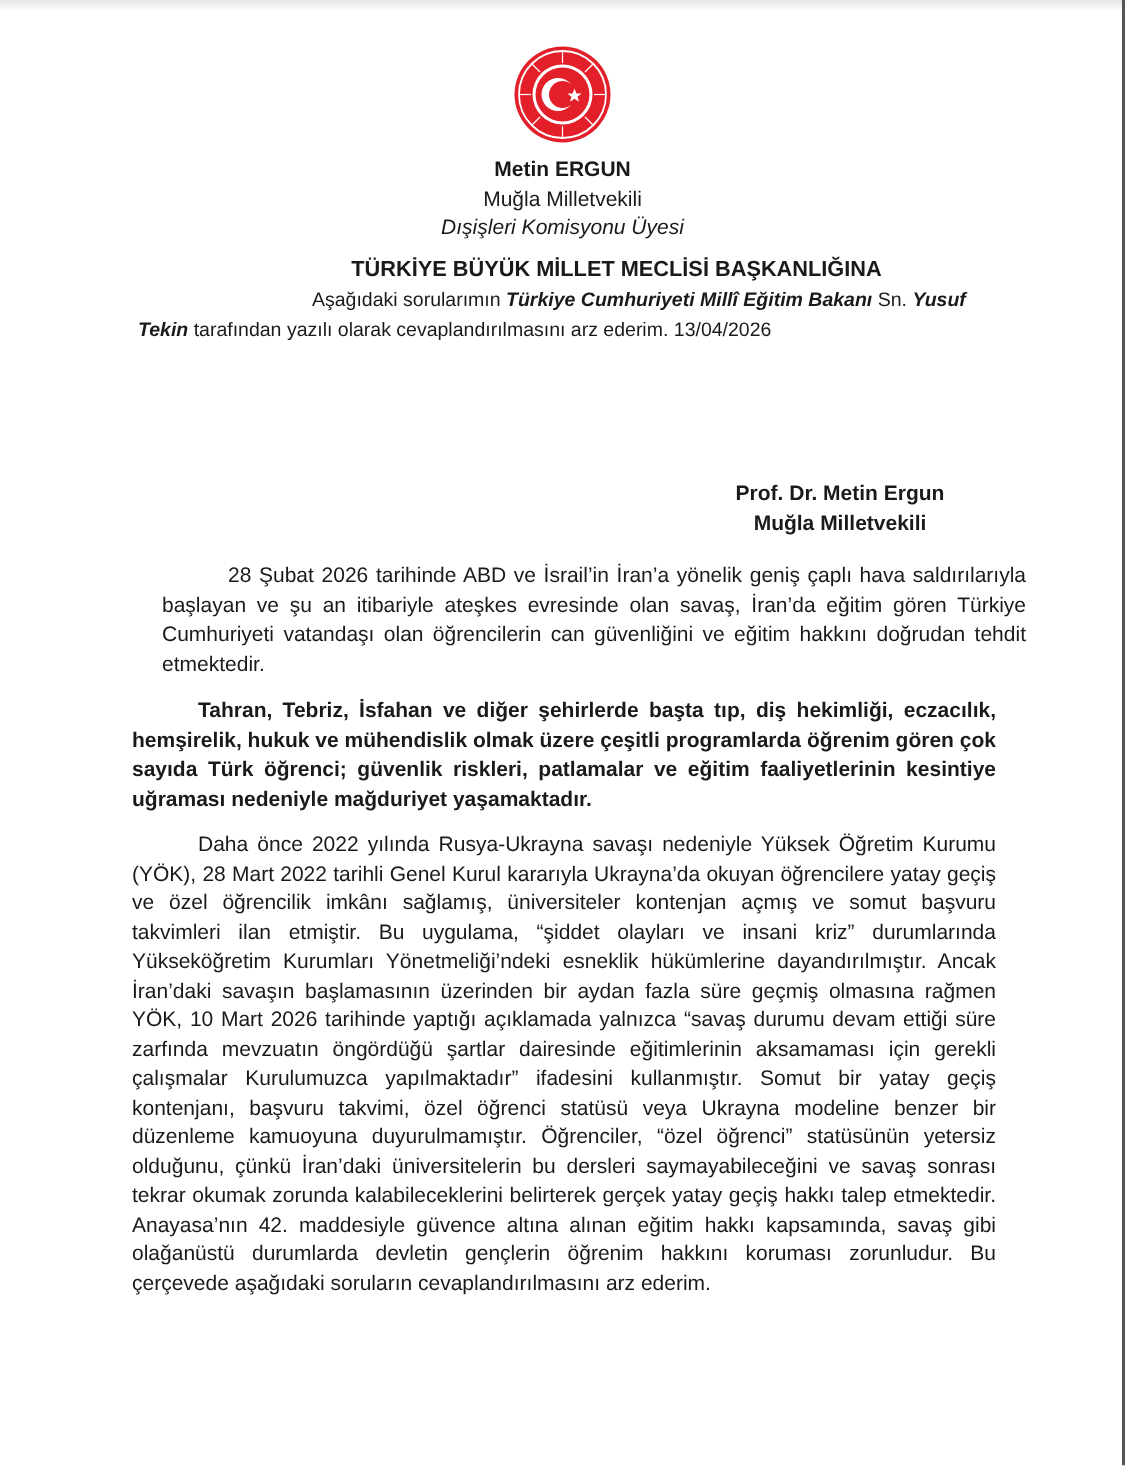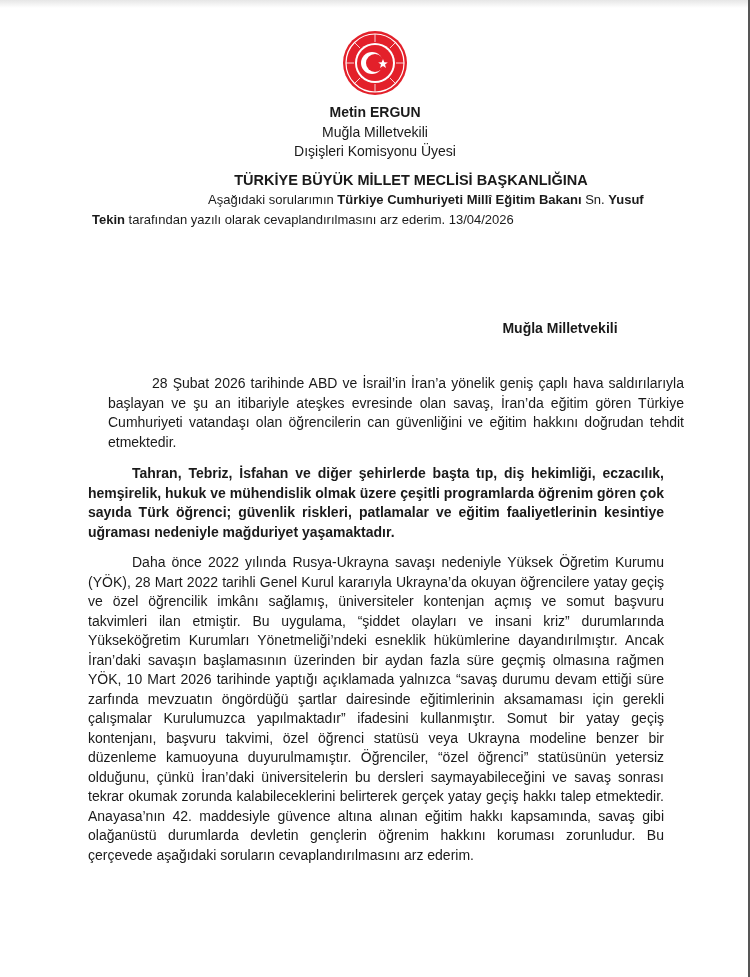--- a/index.html
+++ b/index.html
@@ -13,38 +13,38 @@
     }
     .right-edge {
       position: absolute; right: 0; top: 0; width: 2px; height: 977px; background: #555555;
     }
     .seal {
       position: absolute; left: 342px; top: 30px; width: 66px; height: 66px;
     }
     .center { position: absolute; left: 0; width: 750px; text-align: center; font-size: 14px; }
     .name { top: 104px; font-weight: bold; }
     .role1 { top: 124px; }
-    .role2 { top: 143px; }
+    .role2 { top: 143px; font-style: italic; }
     .heading { top: 172px; font-weight: bold; font-size: 14.5px; padding-left: 36px; }
     .intro {
       position: absolute; left: 92px; top: 190px; width: 578px; font-size: 13px; line-height: 20px;
     }
     .intro .indent { padding-left: 58px; }
     .signature {
       position: absolute; left: 470px; top: 318px; width: 180px; text-align: center;
       font-weight: bold; font-size: 14px; line-height: 20px;
     }
     .para {
       position: absolute; left: 88px; width: 576px; font-size: 14px; line-height: 19.5px;
       text-align: justify; text-indent: 44px;
     }
     .p1 { top: 374px; margin-left: 20px; }
     .p2 { top: 464px; font-weight: bold; }
     .p3 { top: 553px; }
-    b { font-weight: bold; }
+    b { font-weight: bold; font-style: italic; }
   </style>
 </head>
 <body>
 
 <div class="top-shade"></div>
 <div class="right-edge"></div>
 
 <svg class="seal" viewBox="0 0 66 66">
   <circle cx="33" cy="33" r="32" fill="#e3202a"></circle>
   <circle cx="33" cy="33" r="29" fill="none" stroke="#ffffff" stroke-width="1.2"></circle>
@@ -69,18 +69,19 @@
 <div class="center role1">Muğla Milletvekili</div>
 <div class="center role2">Dışişleri Komisyonu Üyesi</div>
 
 <div class="center heading">TÜRKİYE BÜYÜK MİLLET MECLİSİ BAŞKANLIĞINA</div>
 
 <div class="intro">
   <span class="indent"></span><span style="padding-left:58px">Aşağıdaki sorularımın </span><b>Türkiye Cumhuriyeti Millî Eğitim Bakanı</b><span> Sn. </span><b>Yusuf Tekin</b><span> tarafından yazılı olarak cevaplandırılmasını arz ederim. </span><span>13/04/2026</span>
 </div>
 
 <div class="signature">
+  <div>Prof. Dr. Metin Ergun</div>
   <div>Muğla Milletvekili</div>
 </div>
 
 <div class="para p1">28 Şubat 2026 tarihinde ABD ve İsrail’in İran’a yönelik geniş çaplı hava saldırılarıyla başlayan ve şu an itibariyle ateşkes evresinde olan savaş, İran’da eğitim gören Türkiye Cumhuriyeti vatandaşı olan öğrencilerin can güvenliğini ve eğitim hakkını doğrudan tehdit etmektedir.</div>
 <div class="para p2">Tahran, Tebriz, İsfahan ve diğer şehirlerde başta tıp, diş hekimliği, eczacılık, hemşirelik, hukuk ve mühendislik olmak üzere çeşitli programlarda öğrenim gören çok sayıda Türk öğrenci; güvenlik riskleri, patlamalar ve eğitim faaliyetlerinin kesintiye uğraması nedeniyle mağduriyet yaşamaktadır.</div>
 <div class="para p3">Daha önce 2022 yılında Rusya-Ukrayna savaşı nedeniyle Yüksek Öğretim Kurumu (YÖK), 28 Mart 2022 tarihli Genel Kurul kararıyla Ukrayna’da okuyan öğrencilere yatay geçiş ve özel öğrencilik imkânı sağlamış, üniversiteler kontenjan açmış ve somut başvuru takvimleri ilan etmiştir. Bu uygulama, “şiddet olayları ve insani kriz” durumlarında Yükseköğretim Kurumları Yönetmeliği’ndeki esneklik hükümlerine dayandırılmıştır. Ancak İran’daki savaşın başlamasının üzerinden bir aydan fazla süre geçmiş olmasına rağmen YÖK, 10 Mart 2026 tarihinde yaptığı açıklamada yalnızca “savaş durumu devam ettiği süre zarfında mevzuatın öngördüğü şartlar dairesinde eğitimlerinin aksamaması için gerekli çalışmalar Kurulumuzca yapılmaktadır” ifadesini kullanmıştır. Somut bir yatay geçiş kontenjanı, başvuru takvimi, özel öğrenci statüsü veya Ukrayna modeline benzer bir düzenleme kamuoyuna duyurulmamıştır. Öğrenciler, “özel öğrenci” statüsünün yetersiz olduğunu, çünkü İran’daki üniversitelerin bu dersleri saymayabileceğini ve savaş sonrası tekrar okumak zorunda kalabileceklerini belirterek gerçek yatay geçiş hakkı talep etmektedir. Anayasa’nın 42. maddesiyle güvence altına alınan eğitim hakkı kapsamında, savaş gibi olağanüstü durumlarda devletin gençlerin öğrenim hakkını koruması zorunludur. Bu çerçevede aşağıdaki soruların cevaplandırılmasını arz ederim.</div>
 
 </body></html>

